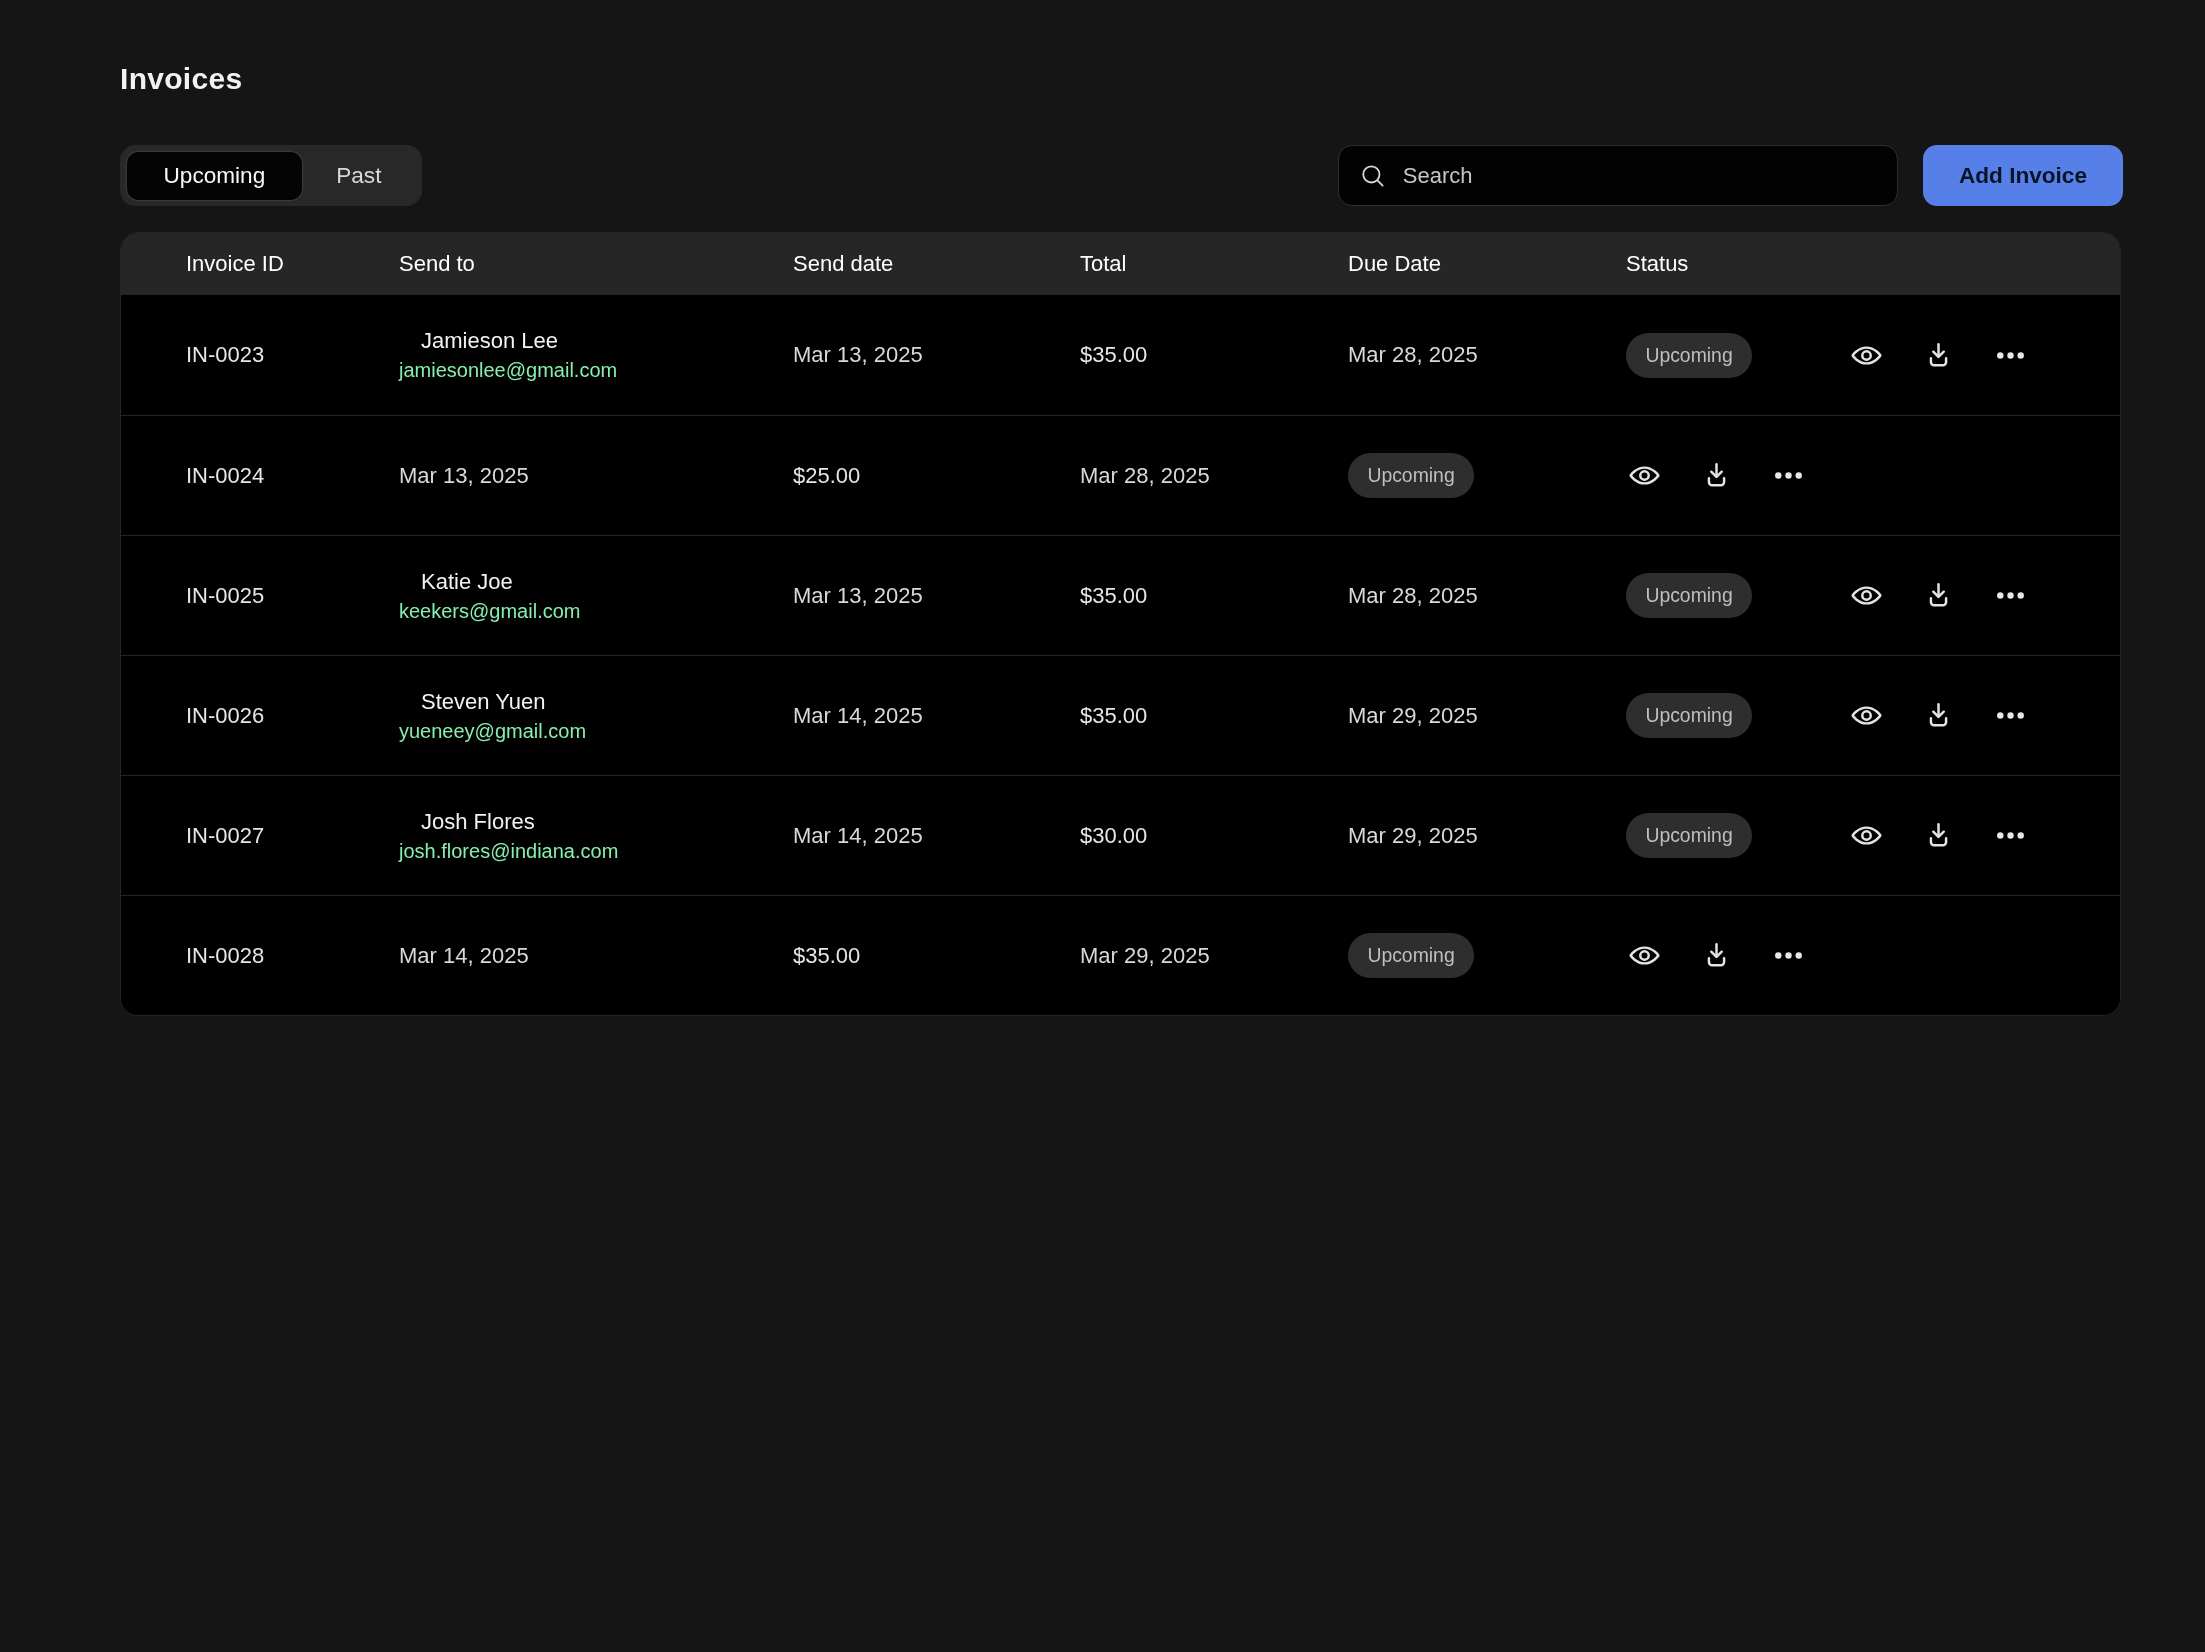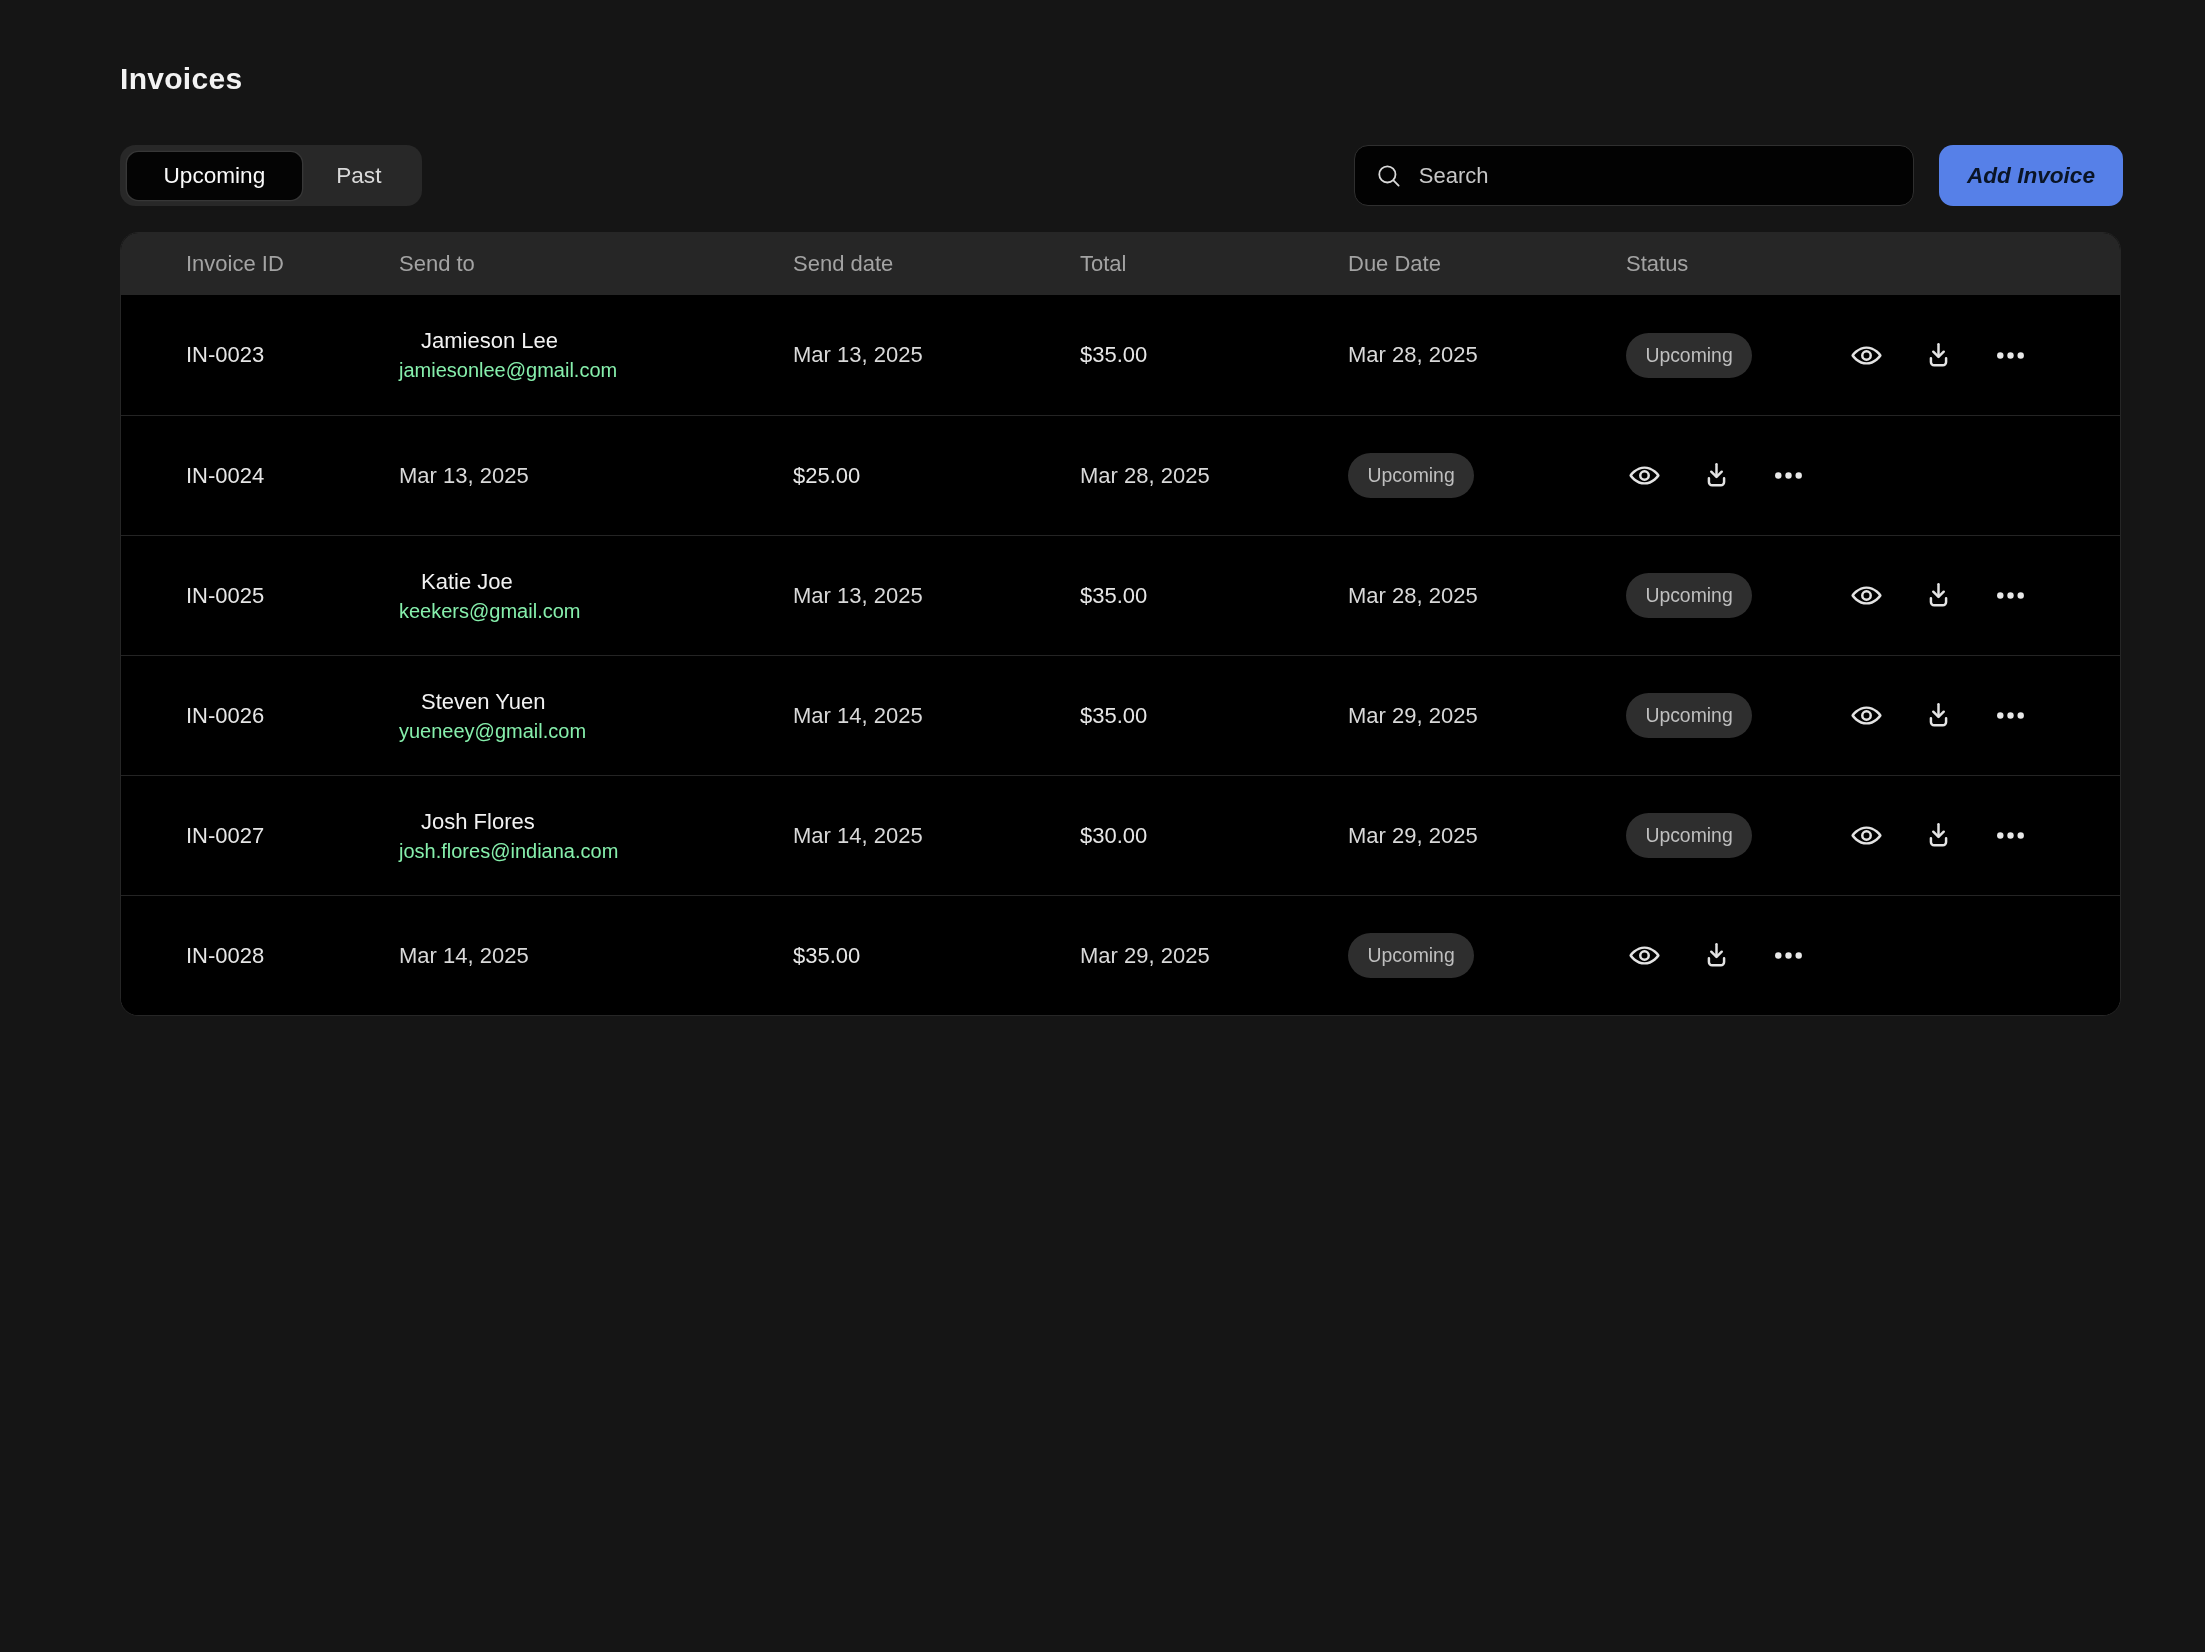--- a/index.html
+++ b/index.html
@@ -46,39 +46,39 @@
     border:1.3px solid #2f2f2f; border-radius:14px;
     display:flex; align-items:center; padding:0 19.4px; gap:17px;
   }
   .search-box svg { flex:0 0 auto; }
   .search-input {
     flex:1; background:transparent; border:none; outline:none;
     font-family:inherit; font-size:22px; color:#f0f0f0; caret-color:#fff;
   }
   .search-input::placeholder { color:#c7c7c7; }
   .add-invoice-btn {
-    height:61px; padding:0 28px; border:none; border-radius:14px;
+    height:61px; padding:0 36px; border:none; border-radius:14px;
     background:#5680e8; color:#0a1426;
-    font-family:inherit; font-size:22.6px; font-weight:600; cursor:pointer;font-style:italic;
+    font-family:inherit; font-size:22.6px; font-weight:600; cursor:pointer;
   }
 
   
   .invoice-table {
     position:absolute; left:120px; top:232px; width:2001px;
     border-radius:18px; overflow:hidden; background:#000;
     border:0.6px solid #262626;
   }
   .t-row {
     display:grid;
     grid-template-columns:213px 394px 287px 268px 278px 222px auto;
     padding-left:65px; align-items:center;
   }
   .t-head {
     background:#262626; height:62px;
-    font-size:22px; font-weight:500; color:#a3a3a3;
+    font-size:22px; font-weight:500; color:#ffffff;
   }
   .t-body .t-row {
     height:120px; background:#000;
   }
   .t-body .t-row + .t-row { border-top:1.3px solid #242424; }
 
   .cell { font-size:22px; color:#d9d9d9; }
   .cell.id { color:#e6e6e6; }
   .cell.total { color:#e6e6e6; }
   .sendto .name { font-size:22px; color:#f2f2f2; line-height:30px;margin-left:22px; }

